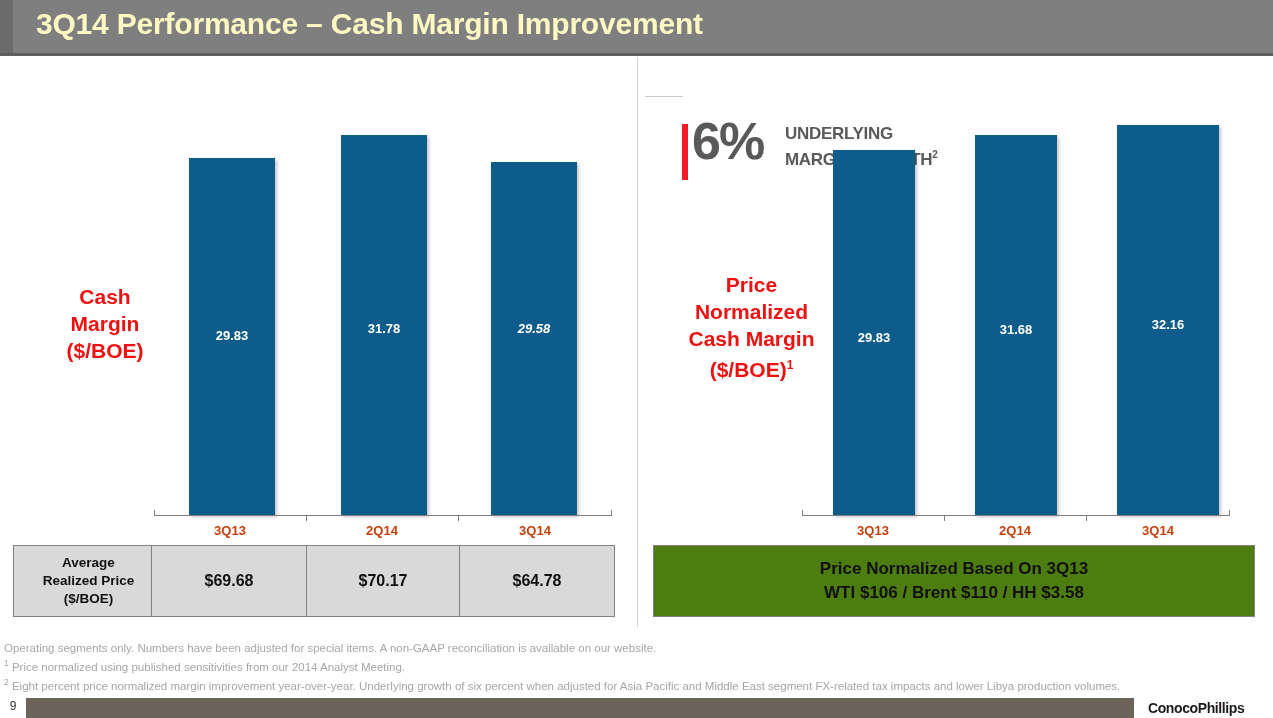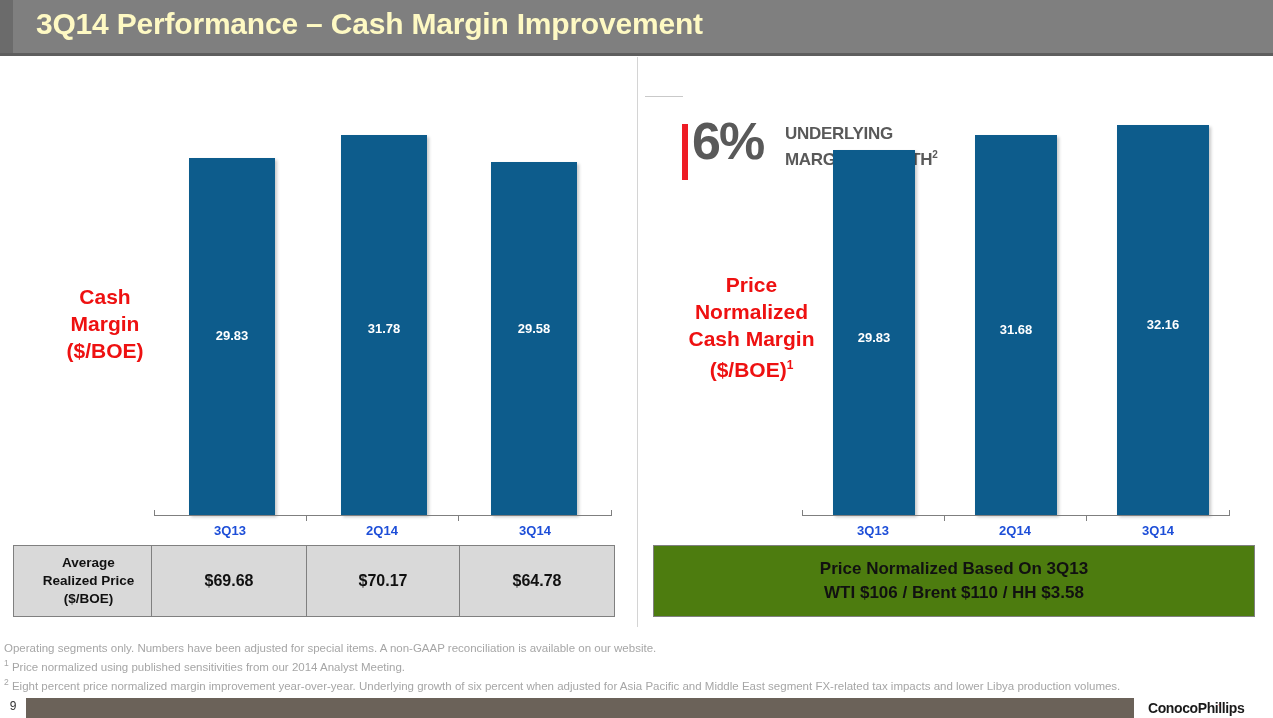--- a/index.html
+++ b/index.html
@@ -42,21 +42,21 @@
   .bar{
     position:absolute;background:#0d5c8c;
     box-shadow:2px 2px 3px rgba(0,0,0,0.22);
   }
   .barval{
     position:absolute;width:100%;text-align:center;
     font-size:13px;font-weight:bold;color:#ffffff;
   }
   .catlabel{
     position:absolute;text-align:center;
-    font-size:13px;font-weight:bold;color:#1d4ed8;
+    font-size:13px;font-weight:bold;color:#c2410c;
   }
   .redlabel{
     position:absolute;text-align:center;
     font-size:21px;font-weight:bold;color:#ee1111;line-height:27px;
   }
   .redlabel sup{font-size:12px;vertical-align:super;}
 
   
   .tablebox{
     position:absolute;background:#d9d9d9;border:1px solid #808080;box-sizing:border-box;
@@ -123,21 +123,21 @@
       <span>($/BOE)</span>
     </div>
 
     <div class="bar" style="left:189px;top:103px;width:86px;height:357px;">
       <div class="barval" style="top:170px;">29.83</div>
     </div>
     <div class="bar" style="left:341px;top:80px;width:86px;height:380px;">
       <div class="barval" style="top:186px;">31.78</div>
     </div>
     <div class="bar" style="left:491px;top:107px;width:86px;height:353px;">
-      <div class="barval" style="top:159px;">29.58</div>
+      <div class="barval" style="top:159px;font-style:italic;">29.58</div>
     </div>
 
     <div class="axisline" style="left:154px;top:460px;width:458px;height:1px;"></div>
     <div class="axisline" style="left:154px;top:455px;width:1px;height:6px;"></div>
     <div class="axisline" style="left:306px;top:460px;width:1px;height:6px;"></div>
     <div class="axisline" style="left:458px;top:460px;width:1px;height:6px;"></div>
     <div class="axisline" style="left:611px;top:455px;width:1px;height:6px;"></div>
 
     <div class="catlabel" style="left:154px;top:468px;width:152px;">3Q13</div>
     <div class="catlabel" style="left:306px;top:468px;width:152px;">2Q14</div>
@@ -165,21 +165,21 @@
       <span>Cash Margin</span><br>
       <span>($/BOE)</span><sup>1</sup>
     </div>
 
     <div class="bar" style="left:196px;top:95px;width:82px;height:365px;">
       <div class="barval" style="top:180px;">29.83</div>
     </div>
     <div class="bar" style="left:338px;top:80px;width:82px;height:380px;">
       <div class="barval" style="top:187px;">31.68</div>
     </div>
-    <div class="bar" style="left:480px;top:70px;width:92px;height:390px;">
+    <div class="bar" style="left:480px;top:70px;width:102px;height:390px;">
       <div class="barval" style="top:192px;">32.16</div>
     </div>
 
     <div class="axisline" style="left:165px;top:460px;width:428px;height:1px;"></div>
     <div class="axisline" style="left:165px;top:455px;width:1px;height:6px;"></div>
     <div class="axisline" style="left:307px;top:460px;width:1px;height:6px;"></div>
     <div class="axisline" style="left:449px;top:460px;width:1px;height:6px;"></div>
     <div class="axisline" style="left:592px;top:455px;width:1px;height:6px;"></div>
 
     <div class="catlabel" style="left:165px;top:468px;width:142px;">3Q13</div>

